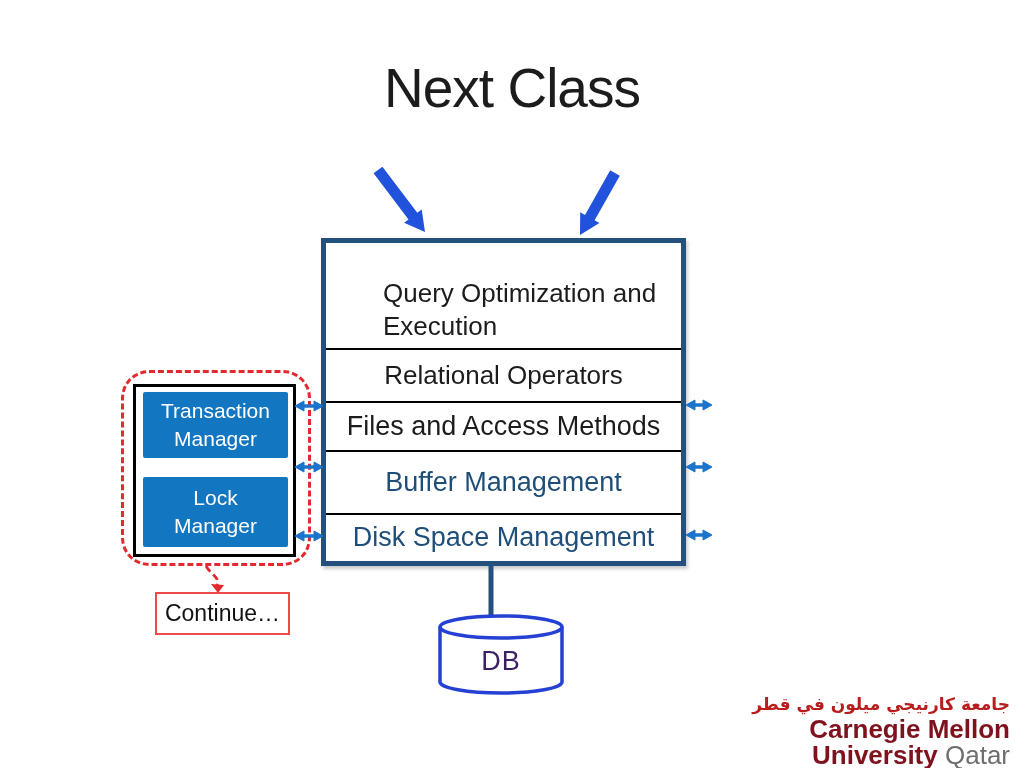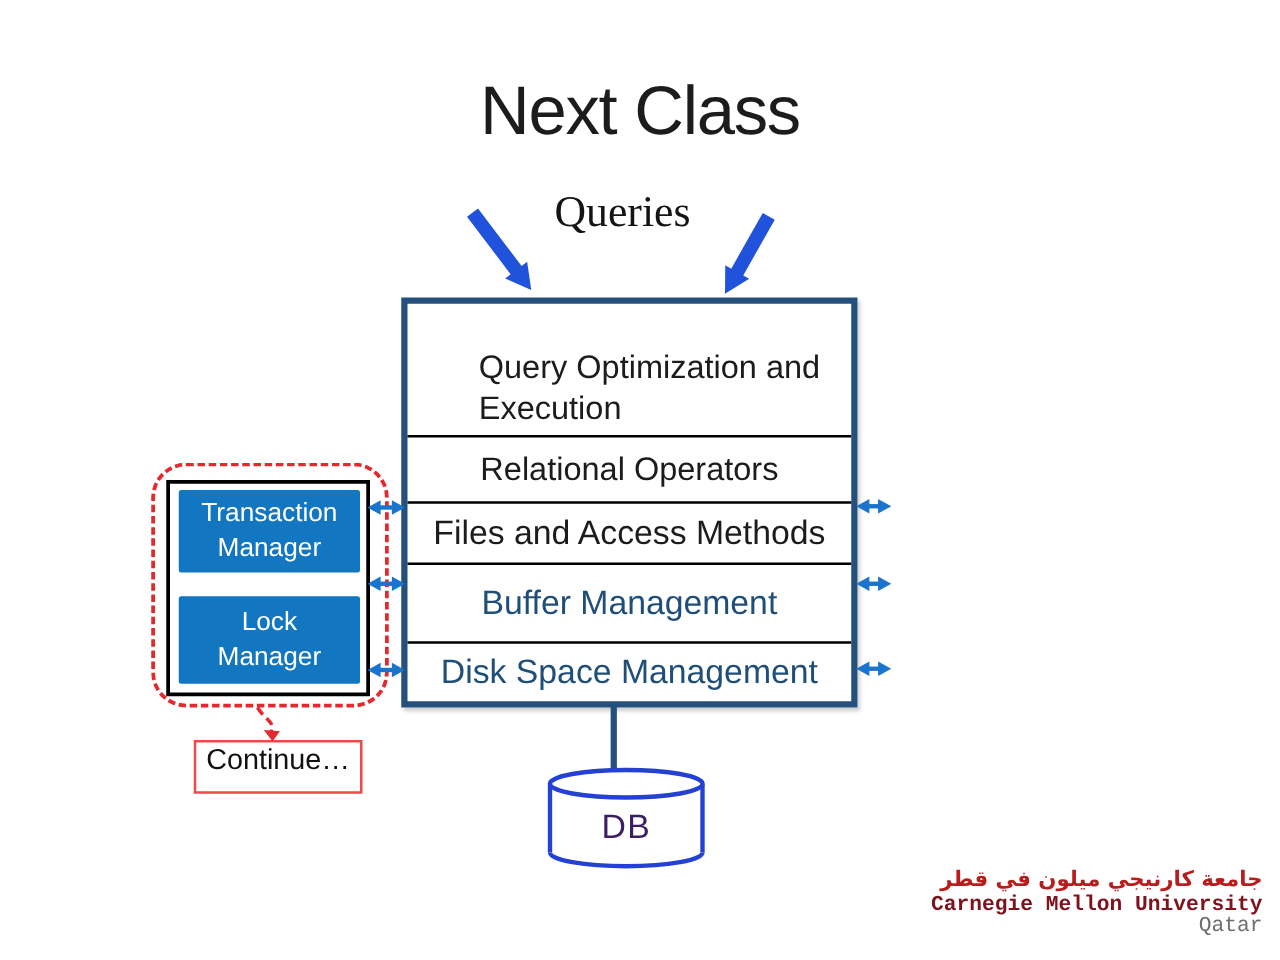--- a/index.html
+++ b/index.html
@@ -61,46 +61,45 @@
     display:flex;align-items:center;justify-content:center;text-align:center;
     font-size:21px;line-height:1.5;
     box-shadow:2px 3px 3px rgba(130,130,130,.4);
   }
   .recovery span{display:block;width:110px;}
 
   
   .continue{
     left:155px;top:592px;width:131px;height:39px;
     border:2px solid #EE4A4A;background:#fff;color:#111;
-    display:flex;justify-content:center;font-size:23px;
+    display:flex;align-items:center;justify-content:center;font-size:23px;
   }
 
   
   .db-label{
     left:460px;top:646px;width:82px;text-align:center;
     font-size:27px;color:#3A1F63;letter-spacing:1px;
   }
 
   
   .logo{right:14px;top:696px;width:280px;text-align:right;line-height:1;}
   .logo .ar{
     direction:rtl;font-family:"DejaVu Sans",sans-serif;
     font-size:17px;color:#b91c1c;font-weight:bold;letter-spacing:1px;margin-bottom:3px;
   }
-  .logo .en{font-family:Liberation Mono, monospace;font-size:17px;}
+  .logo .en{font-family:Liberation Sans, sans-serif;font-size:26px;}
   .logo .en .main{color:#7E121D;font-weight:bold;}
   .logo .en .region{color:#6E6E6E;font-weight:normal;}
 </style>
 </head>
 <body>
 
 <div class="slide">
 
   <div class="abs title">Next Class</div>
-  <div class="abs queries">Queries</div>
 
   <div class="abs dashed-outline"></div>
 
   <div class="abs group-box"></div>
   <div class="abs mgr tx">
     <span>Transaction Manager</span>
   </div>
   <div class="abs mgr lk">
     <span>Lock Manager</span>
   </div>

